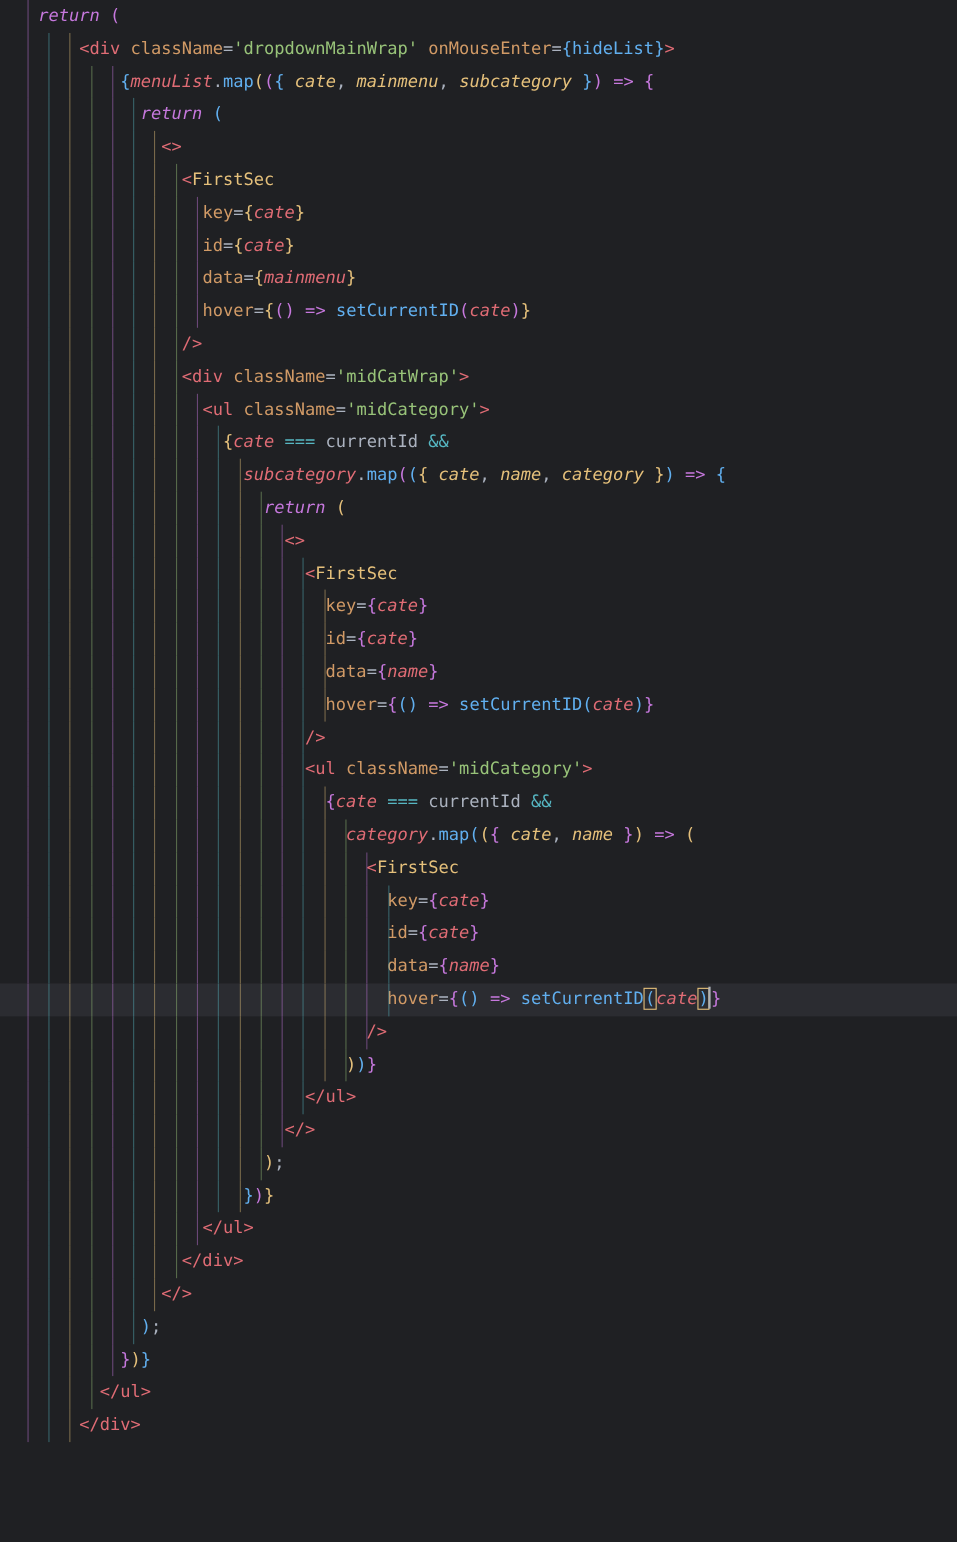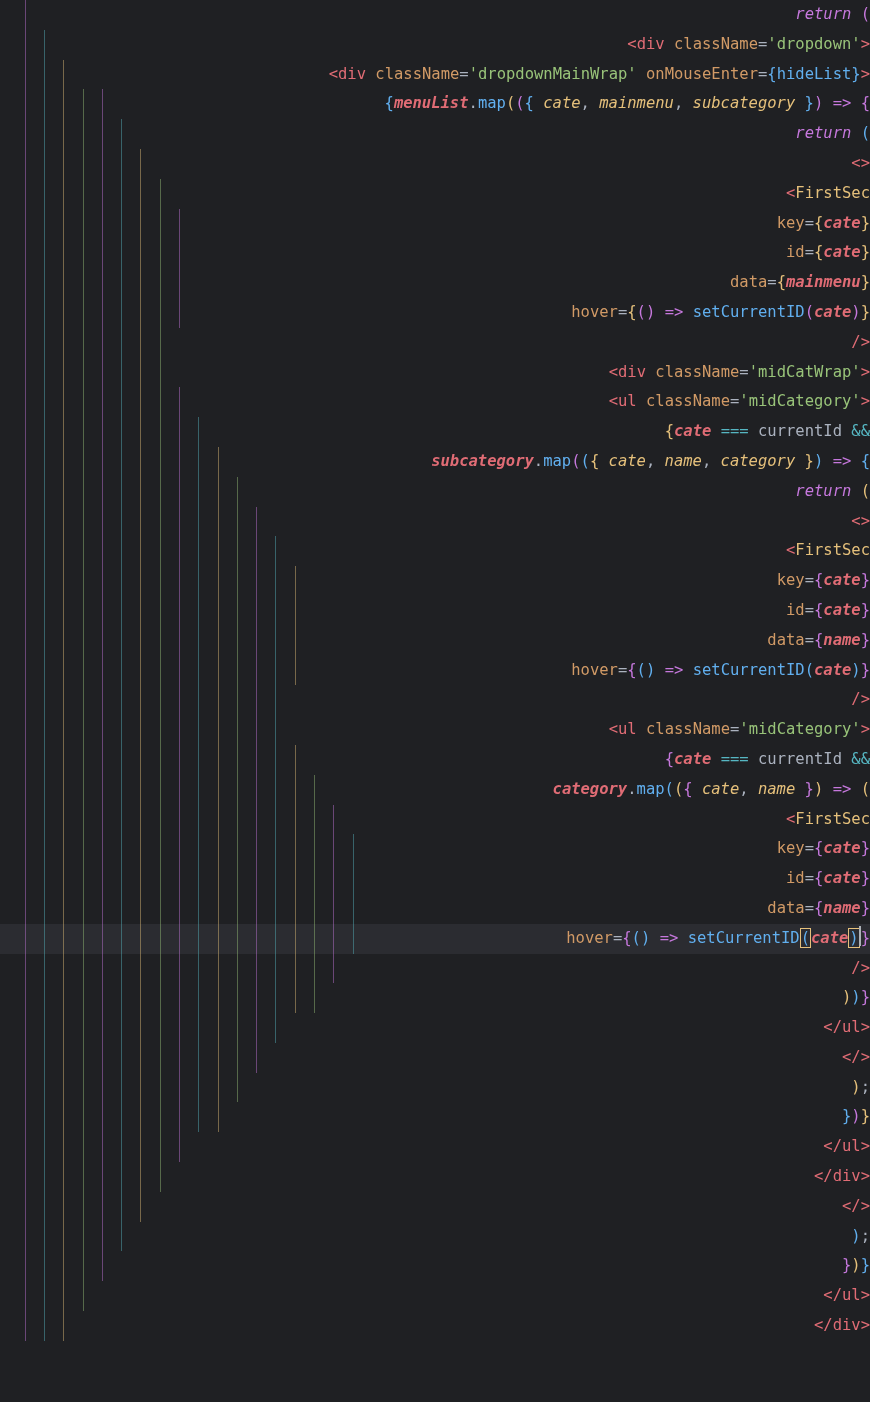--- a/index.html
+++ b/index.html
@@ -7,21 +7,21 @@
   background:#1f2023;
   font-family:"Menlo","Monaco","Consolas",monospace;
   font-size:15.5px;
   line-height:29.8px;
   color:#abb2bf;
   overflow:hidden;
   width:870px;
   height:1402px;
 }
 .editor { padding:0 0 0 0; position:relative; }
-.line { white-space:pre; height:29.8px; position:relative; padding-left:16px;text-align:right; }
+.line { white-space:pre; height:29.8px; position:relative; padding-left:16px; }
 .line.hl { background:#2b2c31; }
 .guides {
   position:absolute;
   left:0; top:0; bottom:0;
   pointer-events:none;
 }
 .guide {
   position:absolute;
   top:0; bottom:0;
   width:1px;
@@ -53,32 +53,31 @@
 .a{color:#d19a66;}   
 .s{color:#98c379;}   
 .y{color:#e5c07b;}   
 .m{color:#c678dd;}   
 .bl{color:#61afef;}  
 .i{color:#e5c07b;font-style:italic;}   
 .n{color:#abb2bf;margin-top:38px;}
 .r{color:#e06c75;}   
 .o{color:#56b6c2;}   
 .ar{color:#c678dd;}  
-.it{font-style:italic;font-weight:bold;}
+.it{font-style:italic;}
 .cursor-box{border:1px solid #e5c07b;padding:0 0px;}
 .cursor{display:inline-block;width:2px;height:20px;background:#aeb2b8;vertical-align:middle;margin-left:-1px;position:relative;top:-2px;}
 </style>
 </head>
 <body>
 
 <div class="editor">
 
 <div class="line"><div class="guides"><div class="guide g0"></div></div>  <span class="k">return</span><span class="p">&nbsp;</span><span class="m">(</span></div>
 
-<div class="line"><div class="guides"><div class="guide g0"></div><div class="guide g1"></div></div>    <span class="t">&lt;div</span> <span class="a">className</span><span class="p">=</span><span class="s">'dropdown'</span><span class="t">&gt;</span></div>
 
 <div class="line"><div class="guides"><div class="guide g0"></div><div class="guide g1"></div><div class="guide g2"></div></div>      <span class="t">&lt;div</span> <span class="a">className</span><span class="p">=</span><span class="s">'dropdownMainWrap'</span> <span class="a">onMouseEnter</span><span class="p">=</span><span class="bl">{</span><span class="bl">hideList</span><span class="bl">}</span><span class="t">&gt;</span></div>
 
 
 <div class="line"><div class="guides"><div class="guide g0"></div><div class="guide g1"></div><div class="guide g2"></div><div class="guide g3"></div><div class="guide g4"></div></div>          <span class="bl">{</span><span class="r it">menuList</span><span class="p">.</span><span class="bl">map</span><span class="y">(</span><span class="m">(</span><span class="bl">{</span> <span class="i">cate</span><span class="p">,</span> <span class="i">mainmenu</span><span class="p">,</span> <span class="i">subcategory</span> <span class="bl">}</span><span class="m">)</span> <span class="ar">=&gt;</span> <span class="m">{</span></div>
 
 <div class="line"><div class="guides"><div class="guide g0"></div><div class="guide g1"></div><div class="guide g2"></div><div class="guide g3"></div><div class="guide g4"></div><div class="guide g5"></div></div>            <span class="k">return</span> <span class="bl">(</span></div>
 
 <div class="line"><div class="guides"><div class="guide g0"></div><div class="guide g1"></div><div class="guide g2"></div><div class="guide g3"></div><div class="guide g4"></div><div class="guide g5"></div><div class="guide g6"></div></div>              <span class="t">&lt;&gt;</span></div>
 

